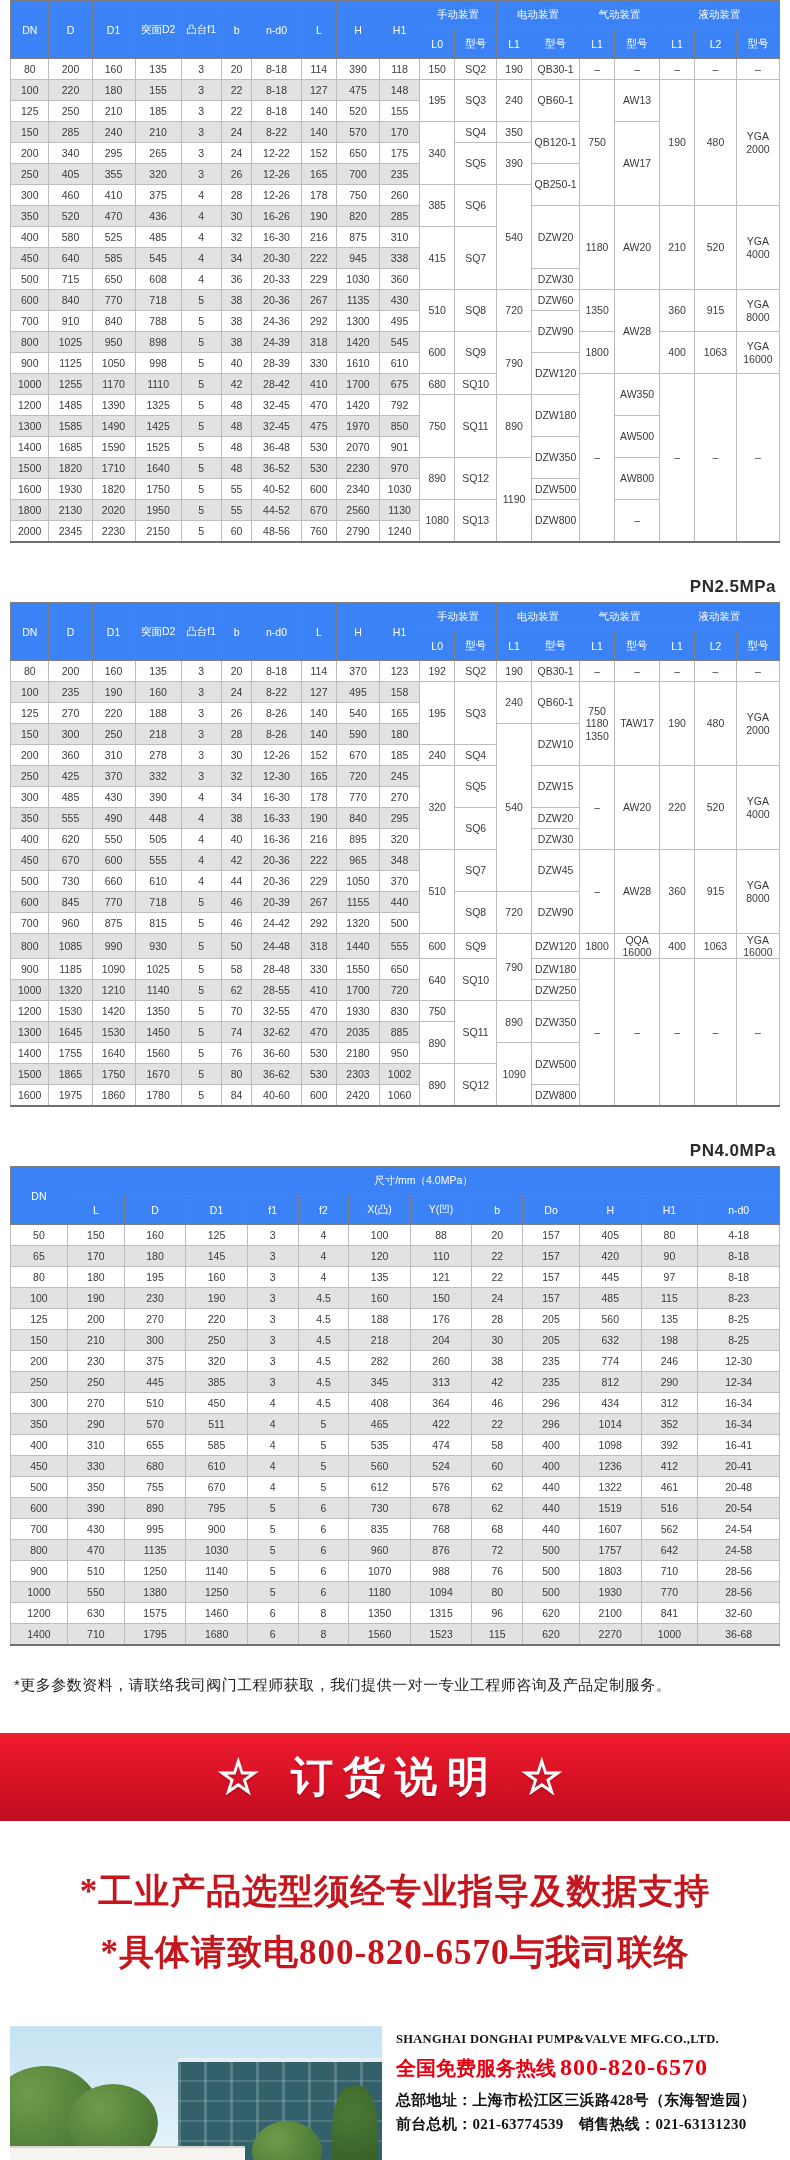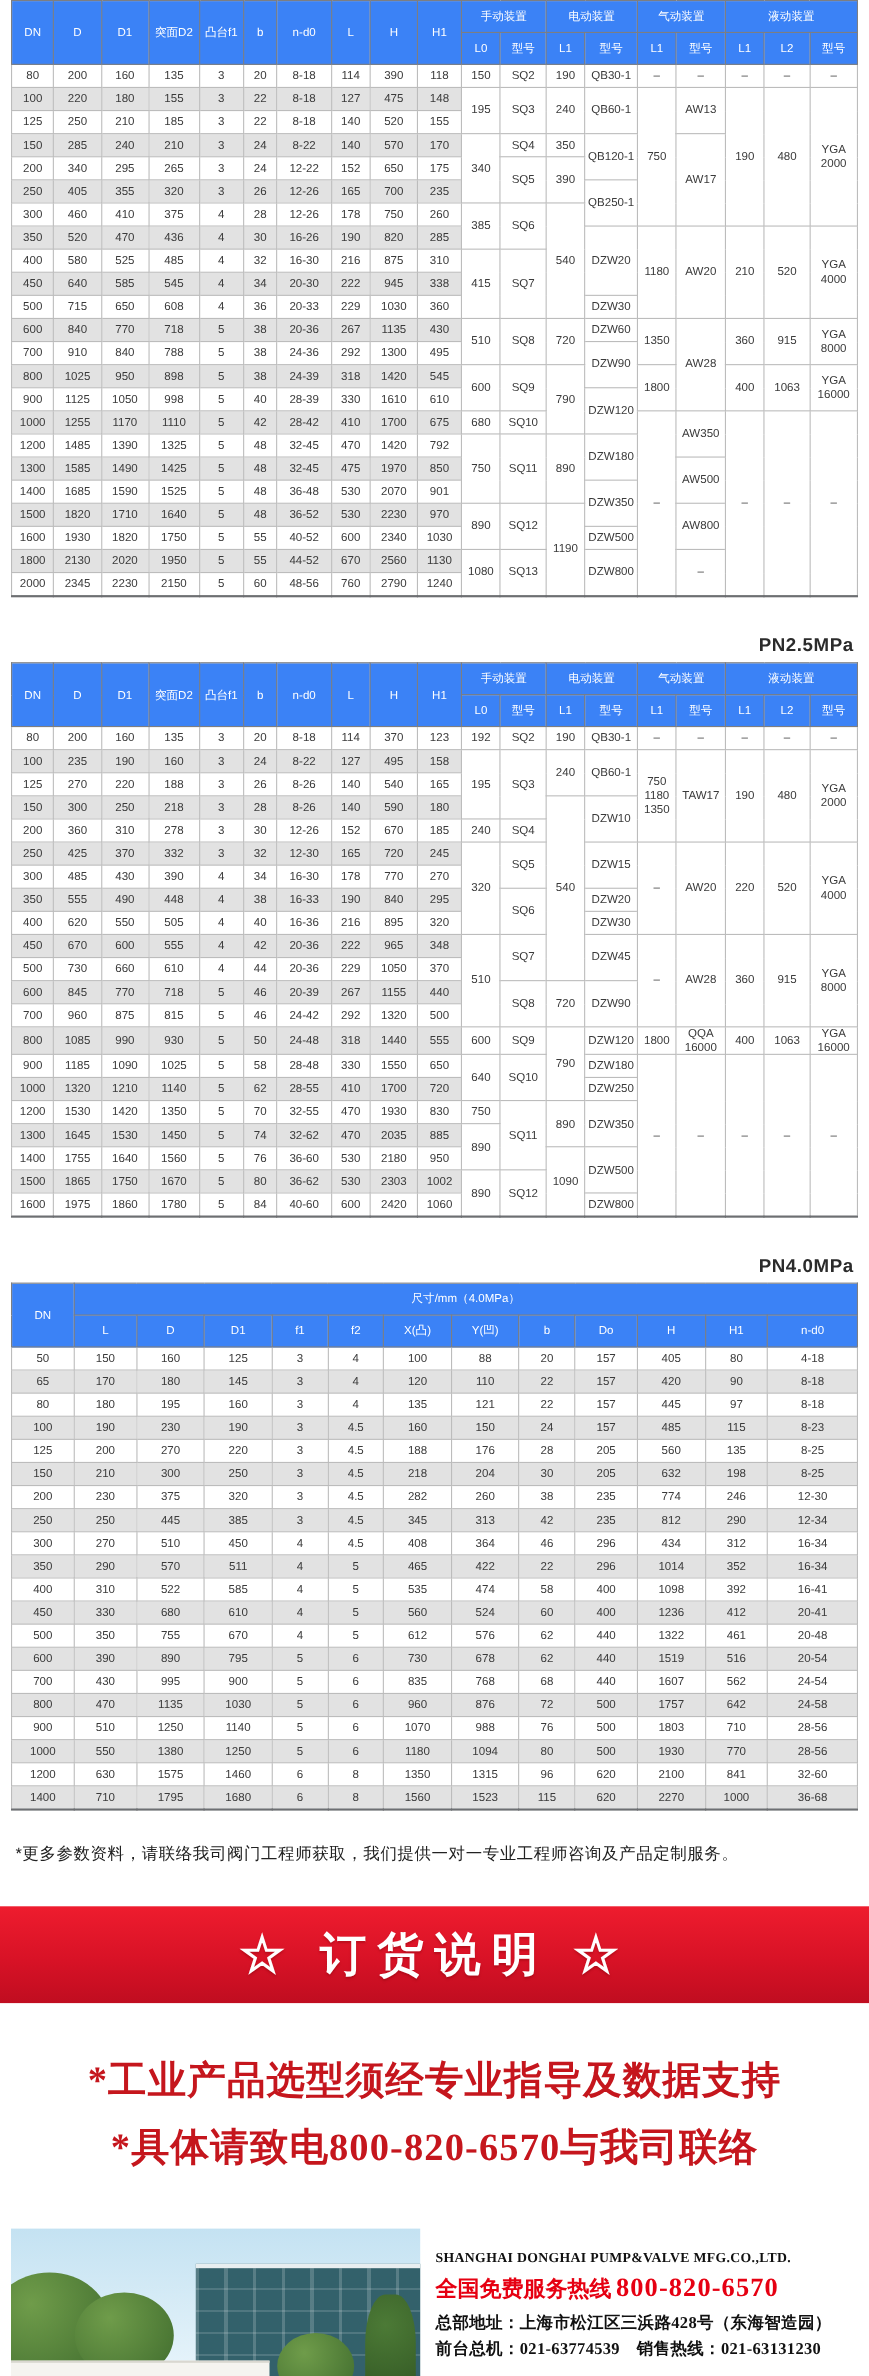--- a/index.html
+++ b/index.html
@@ -66,21 +66,21 @@
   .t3{right:60px;top:95px;width:70px;height:60px;}
   .t4{right:4px;top:60px;width:46px;height:110px;border-radius:40% 40% 30% 30%;background:radial-gradient(circle at 40% 25%,#4c7a36,#2c4f1f);}
   .ph-wall{
     position:absolute;left:0;bottom:44px;width:235px;height:86px;background:#f5f4f0;
     border-top:2px solid #d9d7d0;display:flex;align-items:center;gap:10px;padding-left:12px;box-sizing:border-box;
   }
   .contact{flex:1;padding-top:2px;}
   .c-name{font-size:25px;font-weight:bold;color:#101010;letter-spacing:1px;}
   .c-en{
     font-family:"Liberation Serif","DejaVu Serif",serif;font-weight:bold;
-    font-size:12.5px;color:#111;margin-top:17px;letter-spacing:0.3px;
+    font-size:12.5px;color:#111;margin-top:4px;letter-spacing:0.3px;
   }
   .c-hot{
     margin-top:7px;color:#e60012;font-weight:bold;
     font-family:"Liberation Serif","DejaVu Serif",serif;
   }
   .c-hot .lbl{font-size:20px;}
   .c-hot .num{font-size:24px;letter-spacing:1px;}
   .c-lines{margin-top:6px;}
   .c-lines div{
     font-family:"Liberation Serif","DejaVu Serif",serif;font-weight:bold;
@@ -1081,21 +1081,21 @@
             <td class="plain">422</td>
             <td class="plain">22</td>
             <td class="plain">296</td>
             <td class="plain">1014</td>
             <td class="plain">352</td>
             <td class="plain">16-34</td>
           </tr>
           <tr>
             <td class="plain">400</td>
             <td class="plain">310</td>
-            <td class="plain">522</td>
+            <td class="plain">655</td>
             <td class="plain">585</td>
             <td class="plain">4</td>
             <td class="plain">5</td>
             <td class="plain">535</td>
             <td class="plain">474</td>
             <td class="plain">58</td>
             <td class="plain">400</td>
             <td class="plain">1098</td>
             <td class="plain">392</td>
             <td class="plain">16-41</td>

